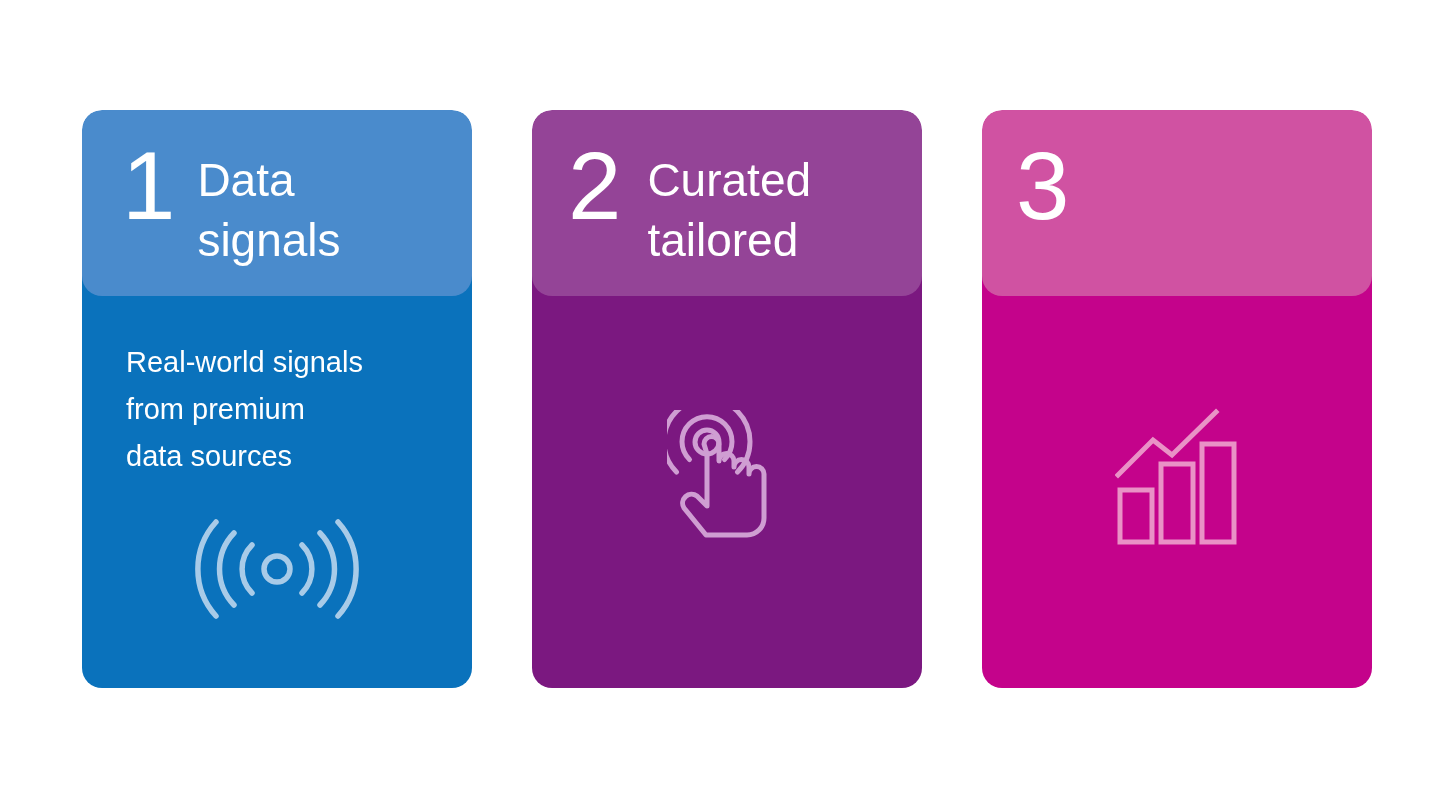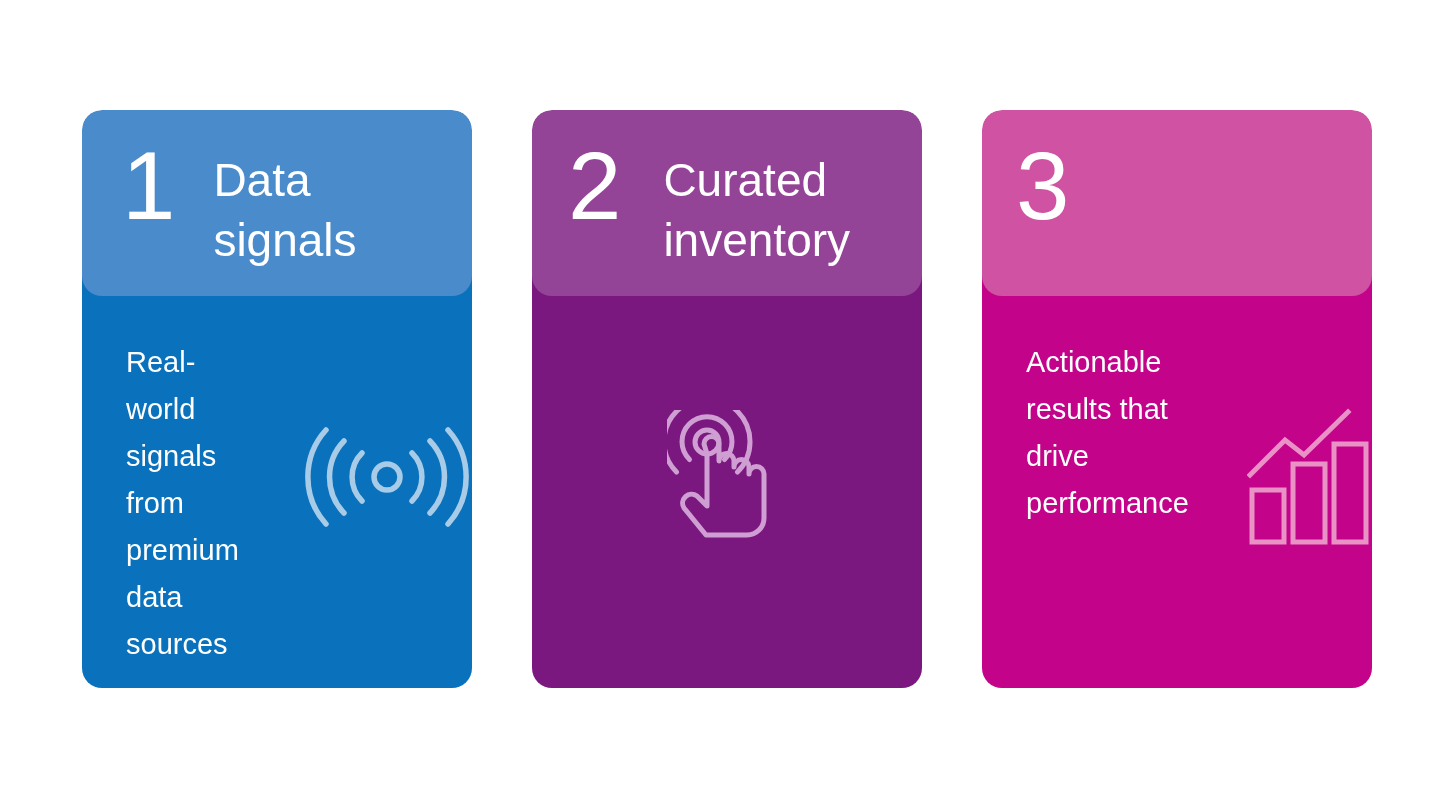--- a/index.html
+++ b/index.html
@@ -66,30 +66,30 @@
   }
 
   .card-title {
     font-size: 46px;
     line-height: 60px;
     font-weight: 300;
     color: #ffffff;
     padding-top: 12px;
     letter-spacing: 0px;
     white-space: pre-line;
-    margin-left: 16px;
   }
 
   .card-body {
     position: relative;
     z-index: 1;
     flex: 1 1 auto;
     margin-top: -20px;
     padding-top: 20px;
     display: flex;
+    flex-direction: column;
   }
 
   .card-desc {
     color: #ffffff;
     font-size: 29px;
     line-height: 47px;
     font-weight: 300;
     padding: 43px 40px 0 44px;
     white-space: pre-line;
     letter-spacing: 0px;
@@ -151,44 +151,41 @@
             <path d="M146 8 a70 70 0 0 1 0 94"></path>
           </svg>
         </div>
       </div>
     </div>
 
     <div class="card card-2">
       <div class="card-header">
         <div class="card-number">2</div>
         <div class="card-title">Curated
-inventory</div>
+tailored</div>
       </div>
       <div class="card-body">
         <div class="card-icon">
           <svg width="120" height="135" viewBox="0 0 120 135" fill="none" stroke="#cf9ed2" stroke-width="5" stroke-linecap="round" stroke-linejoin="round">
             <circle cx="40" cy="32" r="12"></circle>
             <path d="M22.5 49.5 a25 25 0 1 1 35 0"></path>
             <path d="M9.5 62 a43 43 0 1 1 61 0"></path>
             <path d="M40 44 L40 96 L30 86 a9 9 0 0 0 -13 12 l22 27 h41 a17 17 0 0 0 17 -17 l0 -44
                      a7.5 7.5 0 0 0 -15 0 l0 -7 a7.5 7.5 0 0 0 -15 0 l0 -6 a7.5 7.5 0 0 0 -15 0 l0 -17
                      a7.5 7.5 0 0 0 -15 0 z"></path>
           </svg>
         </div>
       </div>
     </div>
 
     <div class="card card-3">
       <div class="card-header">
         <div class="card-number">3</div>
       </div>
       <div class="card-body">
-        <div class="card-desc">Actionable
-results that drive
-performance</div>
         <div class="card-icon">
           <svg width="125" height="140" viewBox="0 0 125 140" fill="none" stroke="#e992c6" stroke-width="5" stroke-linecap="square" stroke-linejoin="miter">
             <rect x="5" y="83" width="32" height="52"></rect>
             <rect x="46" y="57" width="32" height="78"></rect>
             <rect x="87" y="37" width="32" height="98"></rect>
             <path d="M3 68 L38 33 L57 48 L101 5"></path>
           </svg>
         </div>
       </div>
     </div>

